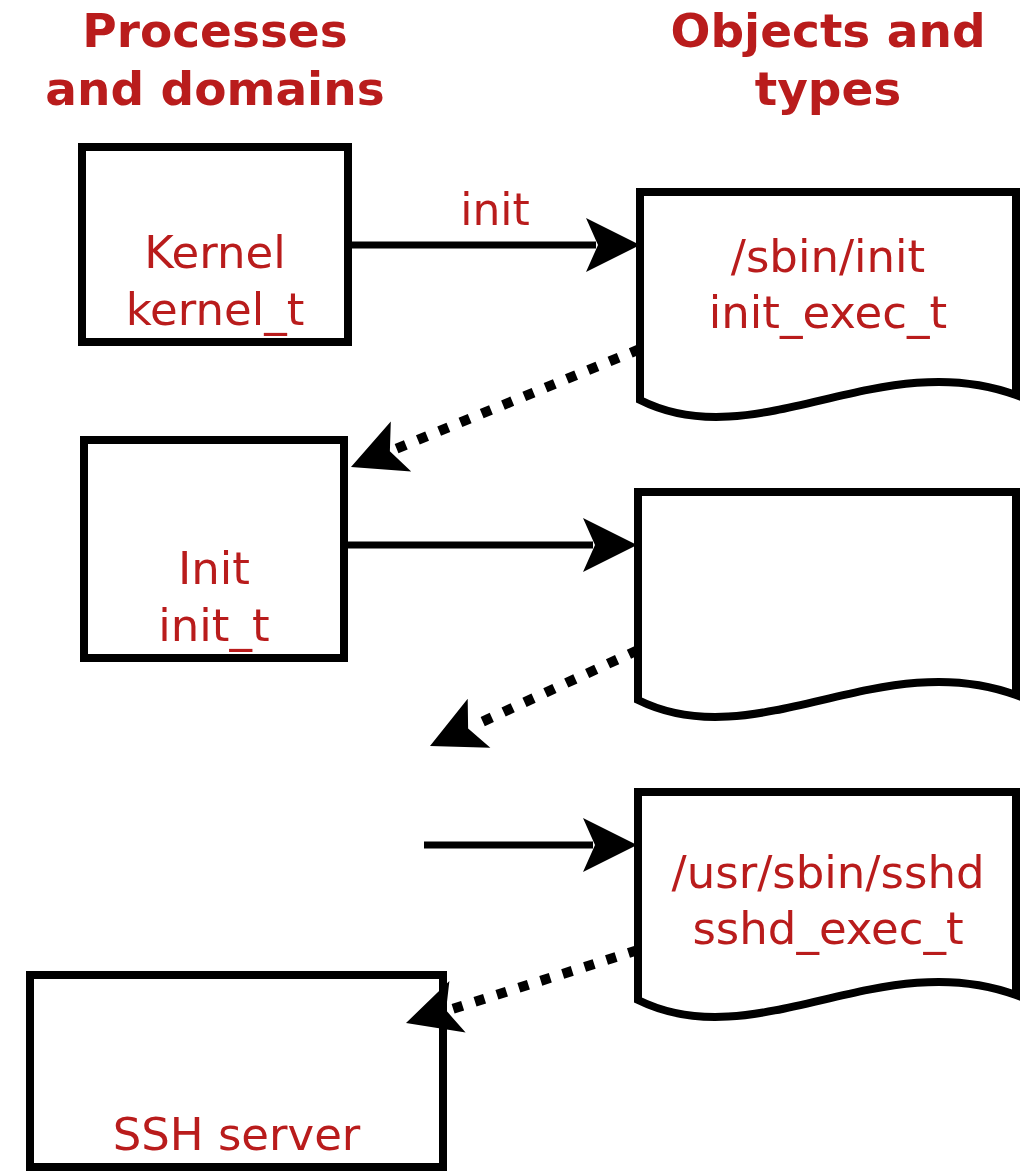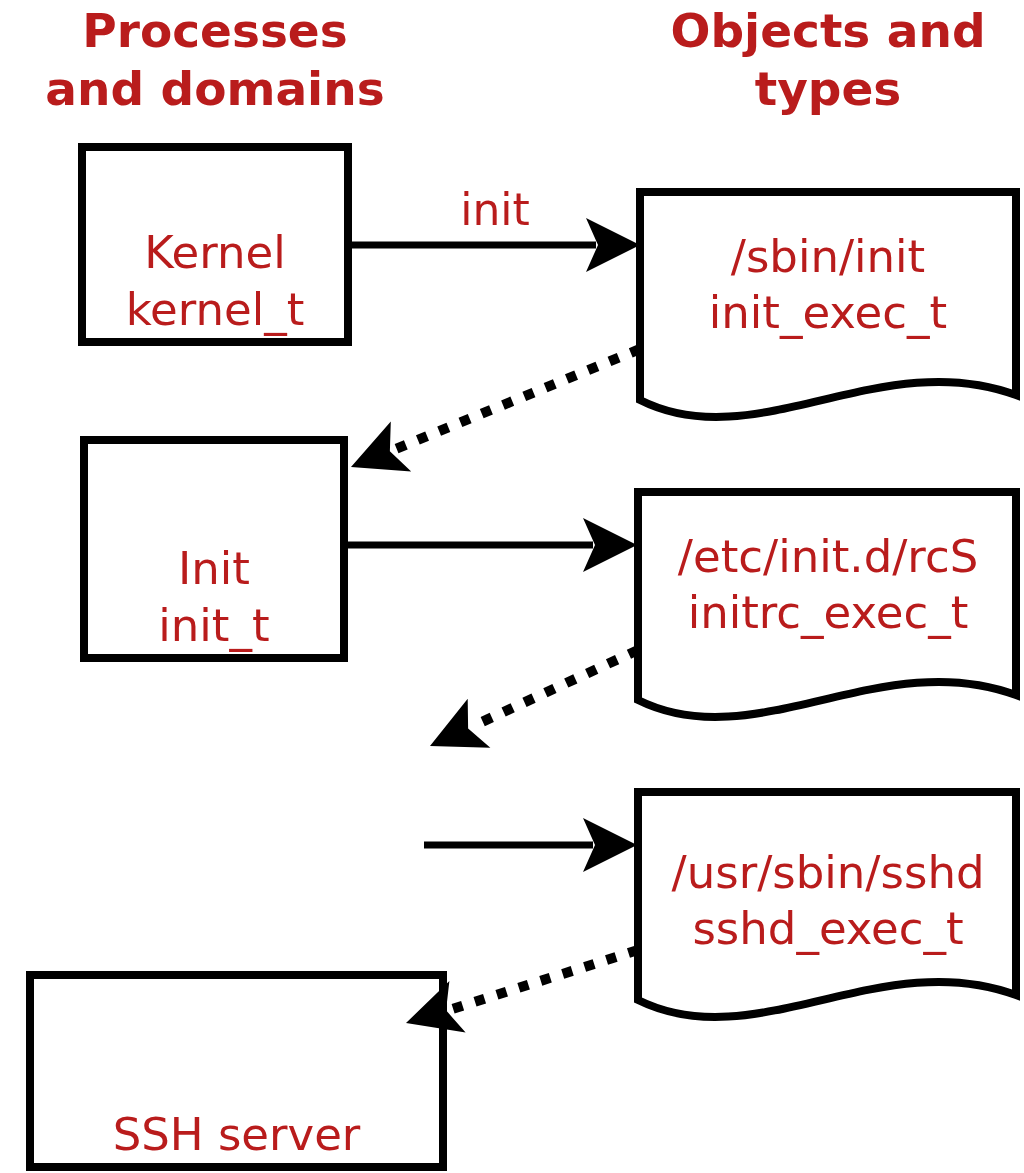--- a/index.html
+++ b/index.html
@@ -126,24 +126,20 @@
     <span>init_t</span>
   </div>
   <div class="process-box" style="left:26px; top:971px; width:421px; height:200px;">
     <span>SSH server</span>
   </div>
 
   <div class="doc-label" style="left:644px; top:200px; width:368px; height:170px;">
     <span>/sbin/init</span>
     <span>init_exec_t</span>
   </div>
-  <div class="doc-label" style="left:644px; top:500px; width:368px; height:170px;">
-    <span>/etc/init.d/rcS</span>
-    <span>initrc_exec_t</span>
-  </div>
   <div class="doc-label" style="left:644px; top:816px; width:368px; height:170px;">
     <span>/usr/sbin/sshd</span>
     <span>sshd_exec_t</span>
   </div>
 
   <div class="edge-label" style="left:380px; top:184px; width:230px;">init</div>
 
   <svg class="layer arrows-layer" width="1024" height="1173" viewBox="0 0 1024 1173">
     <defs>
       <path id="head" d="M 0 0 L -54 -27 L -42 0 L -54 27 Z"></path>

